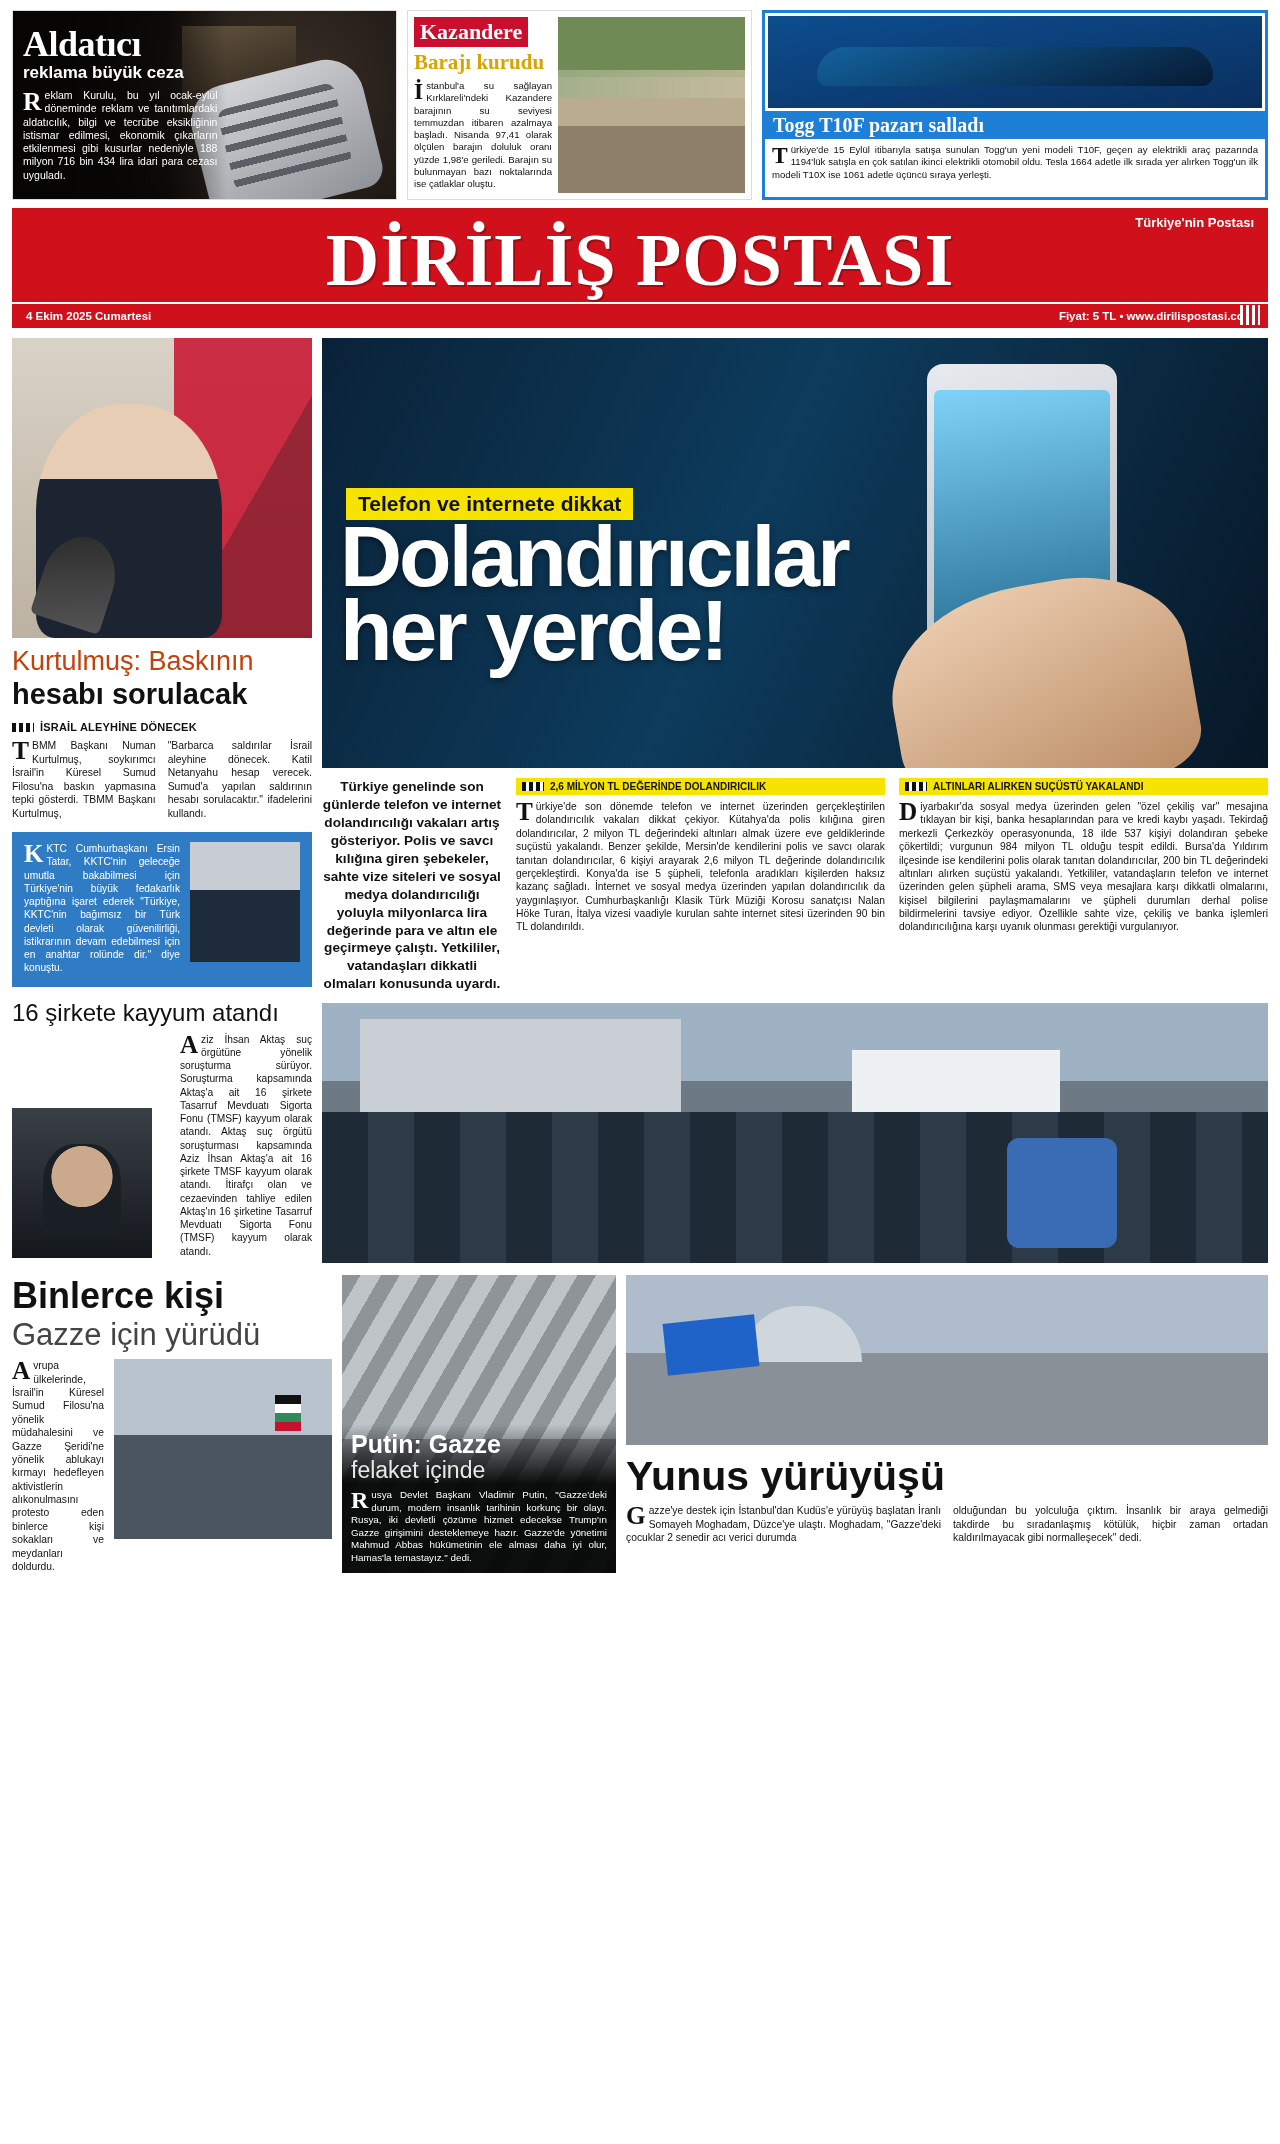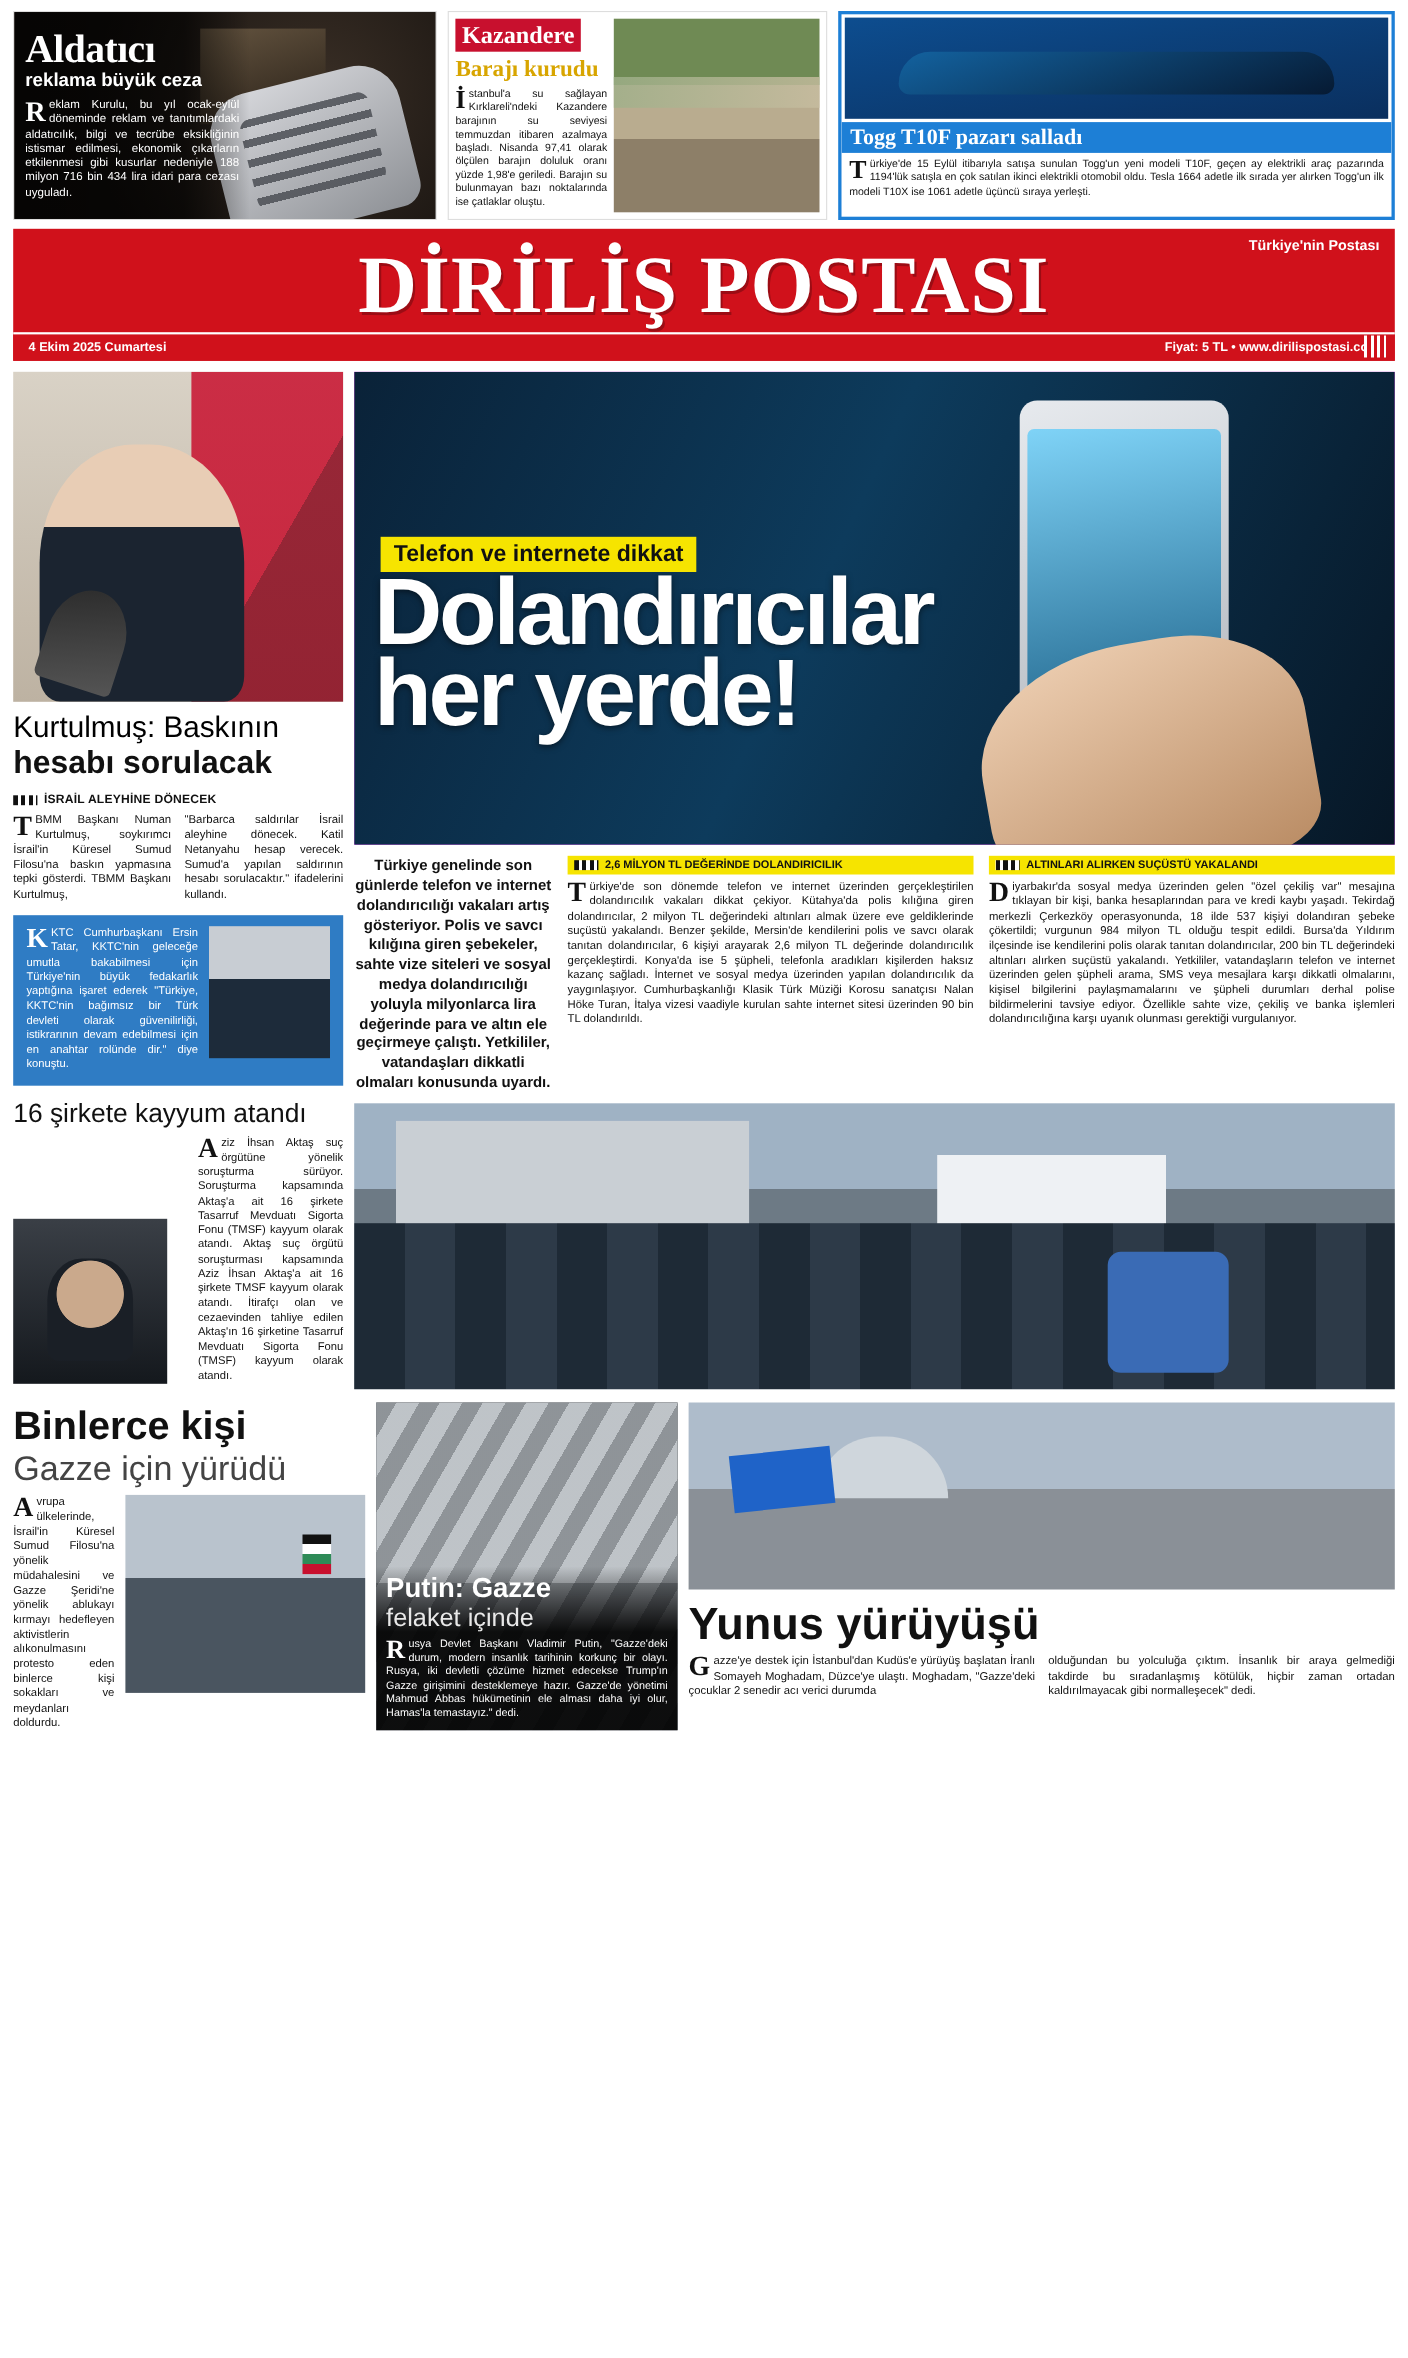--- a/index.html
+++ b/index.html
@@ -73,21 +73,21 @@
   .col-left { width:300px; }
   .col-right { flex:1; }
 
   .kphoto { height:300px; background:linear-gradient(to bottom,#d9d2c6,#bdb2a2); position:relative; overflow:hidden;}
   .kphoto .flag{ position:absolute; right:0; top:0; width:46%; height:100%;
      background:linear-gradient(120deg,#c8102e 0 55%, #8c0a1f 55% 100%); opacity:.85;}
   .kphoto .man{ position:absolute; left:8%; top:22%; width:62%; height:78%;
      background:linear-gradient(to bottom,#e8cdb5 0 32%, #1b2430 32% 100%); border-radius:46% 46% 10% 10%;}
   .kphoto .mic{ position:absolute; left:10%; bottom:4%; width:24%; height:30%;
      background:linear-gradient(160deg,#2a2a2a,#555); border-radius:50% 50% 6px 6px; transform:rotate(18deg);}
-  .k-h1 { font-size:27px; margin:8px 0 0; font-weight:normal; color:#000000; }
+  .k-h1 { font-size:27px; margin:8px 0 0; font-weight:normal; color:#c2410c; }
   .k-h2 { font-size:29px; margin:1px 0 0; font-weight:bold; }
   .k-kicker { margin-top:10px; font-size:11px; font-weight:bold; letter-spacing:.2px; display:flex; align-items:center; gap:6px;text-align:center; }
   .sqmark { display:inline-block; width:22px; height:9px; background:
       repeating-linear-gradient(to right,#111 0 4px, #fff 4px 7px); }
   .k-cols { display:flex; gap:12px; margin-top:6px; font-size:10.4px; line-height:1.3; }
   .k-cols p { margin:0; text-align:justify; }
 
   .bluebox { margin-top:12px; background:#2f7cc4; color:#fff; padding:10px 12px 12px; }
   .bluebox h3 { margin:0 0 6px; font-size:25px; line-height:1.02; font-weight:bold; }
   .bluebox .inner { display:flex; gap:10px; }

